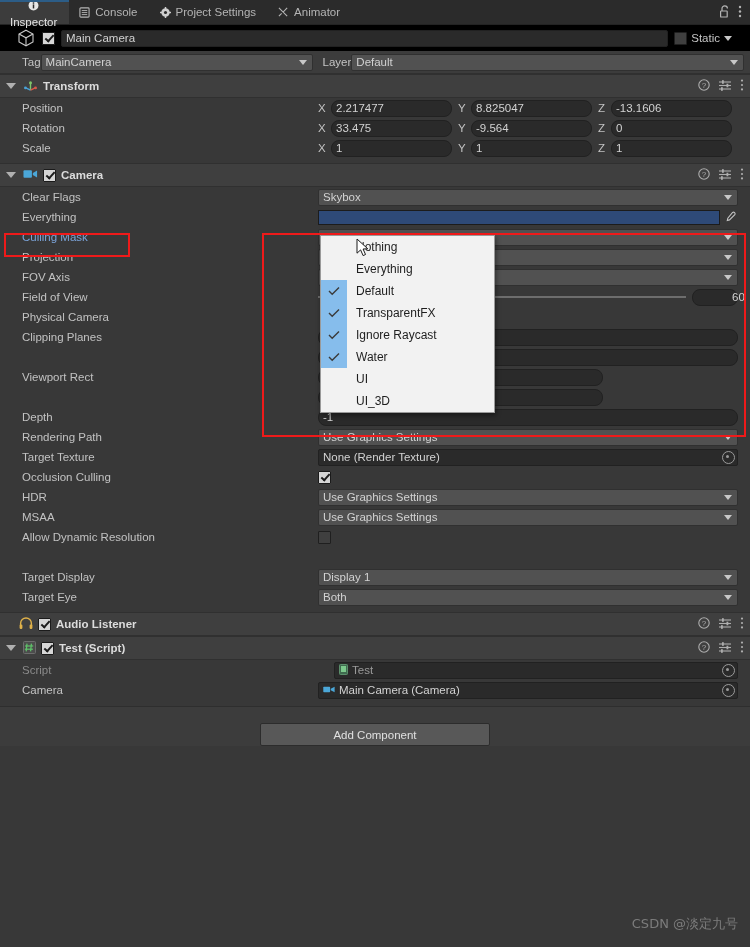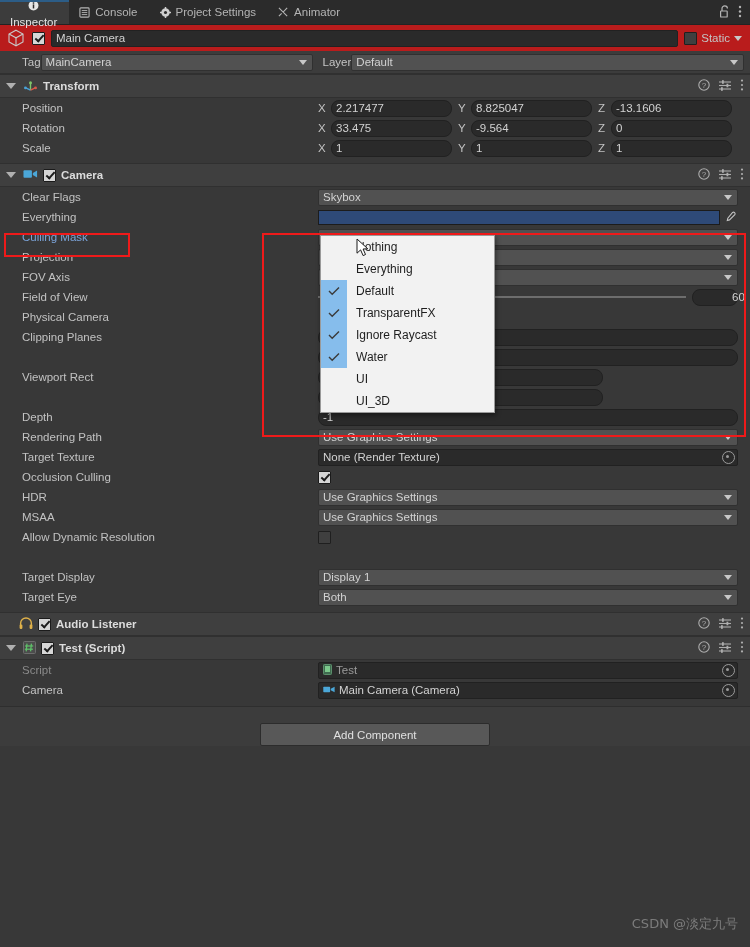--- a/index.html
+++ b/index.html
@@ -49,23 +49,23 @@
   .tab-icon { display: inline-flex; align-items: center; }
   .tabbar-right {
     margin-left: auto;
     display: flex; align-items: center; gap: 8px;
     padding-right: 8px;
   }
 
   
   .go-header {
     height: 26px;
-    background: #b91c1c;
+    background: #000000;
     display: flex; align-items: center;
-    padding: 0 6px;
+    padding: 0 16px;
     gap: 6px;
   }
   .cube-icon { width: 20px; height: 20px; flex: 0 0 20px; position: relative; }
   .chk {
     width: 13px; height: 13px;
     background: #d6d6d6;
     border: 1px solid #1b1b1b;
     border-radius: 1px;
     flex: 0 0 13px;
     position: relative;
@@ -197,21 +197,21 @@
     border-radius: 2px;
     height: 17px;
     display: flex; align-items: center;
     padding: 0 2px 0 4px;
     color: #d2d2d2;
     font-size: 11.5px;
     box-sizing: border-box;
     width: 100%;
     gap: 4px;
   }
-  .objfield.dimtext { color: #9a9a9a; }
+  .objfield.dimtext { color: #9a9a9a; margin-left: 16px; }
   .objfield .otext { flex: 1 1 auto; overflow: hidden; white-space: nowrap; }
   .circle-sel {
     width: 11px; height: 11px;
     border: 1px solid #9a9a9a;
     border-radius: 50%;
     flex: 0 0 11px;
     position: relative;
   }
   .circle-sel::after {
     content:"";

